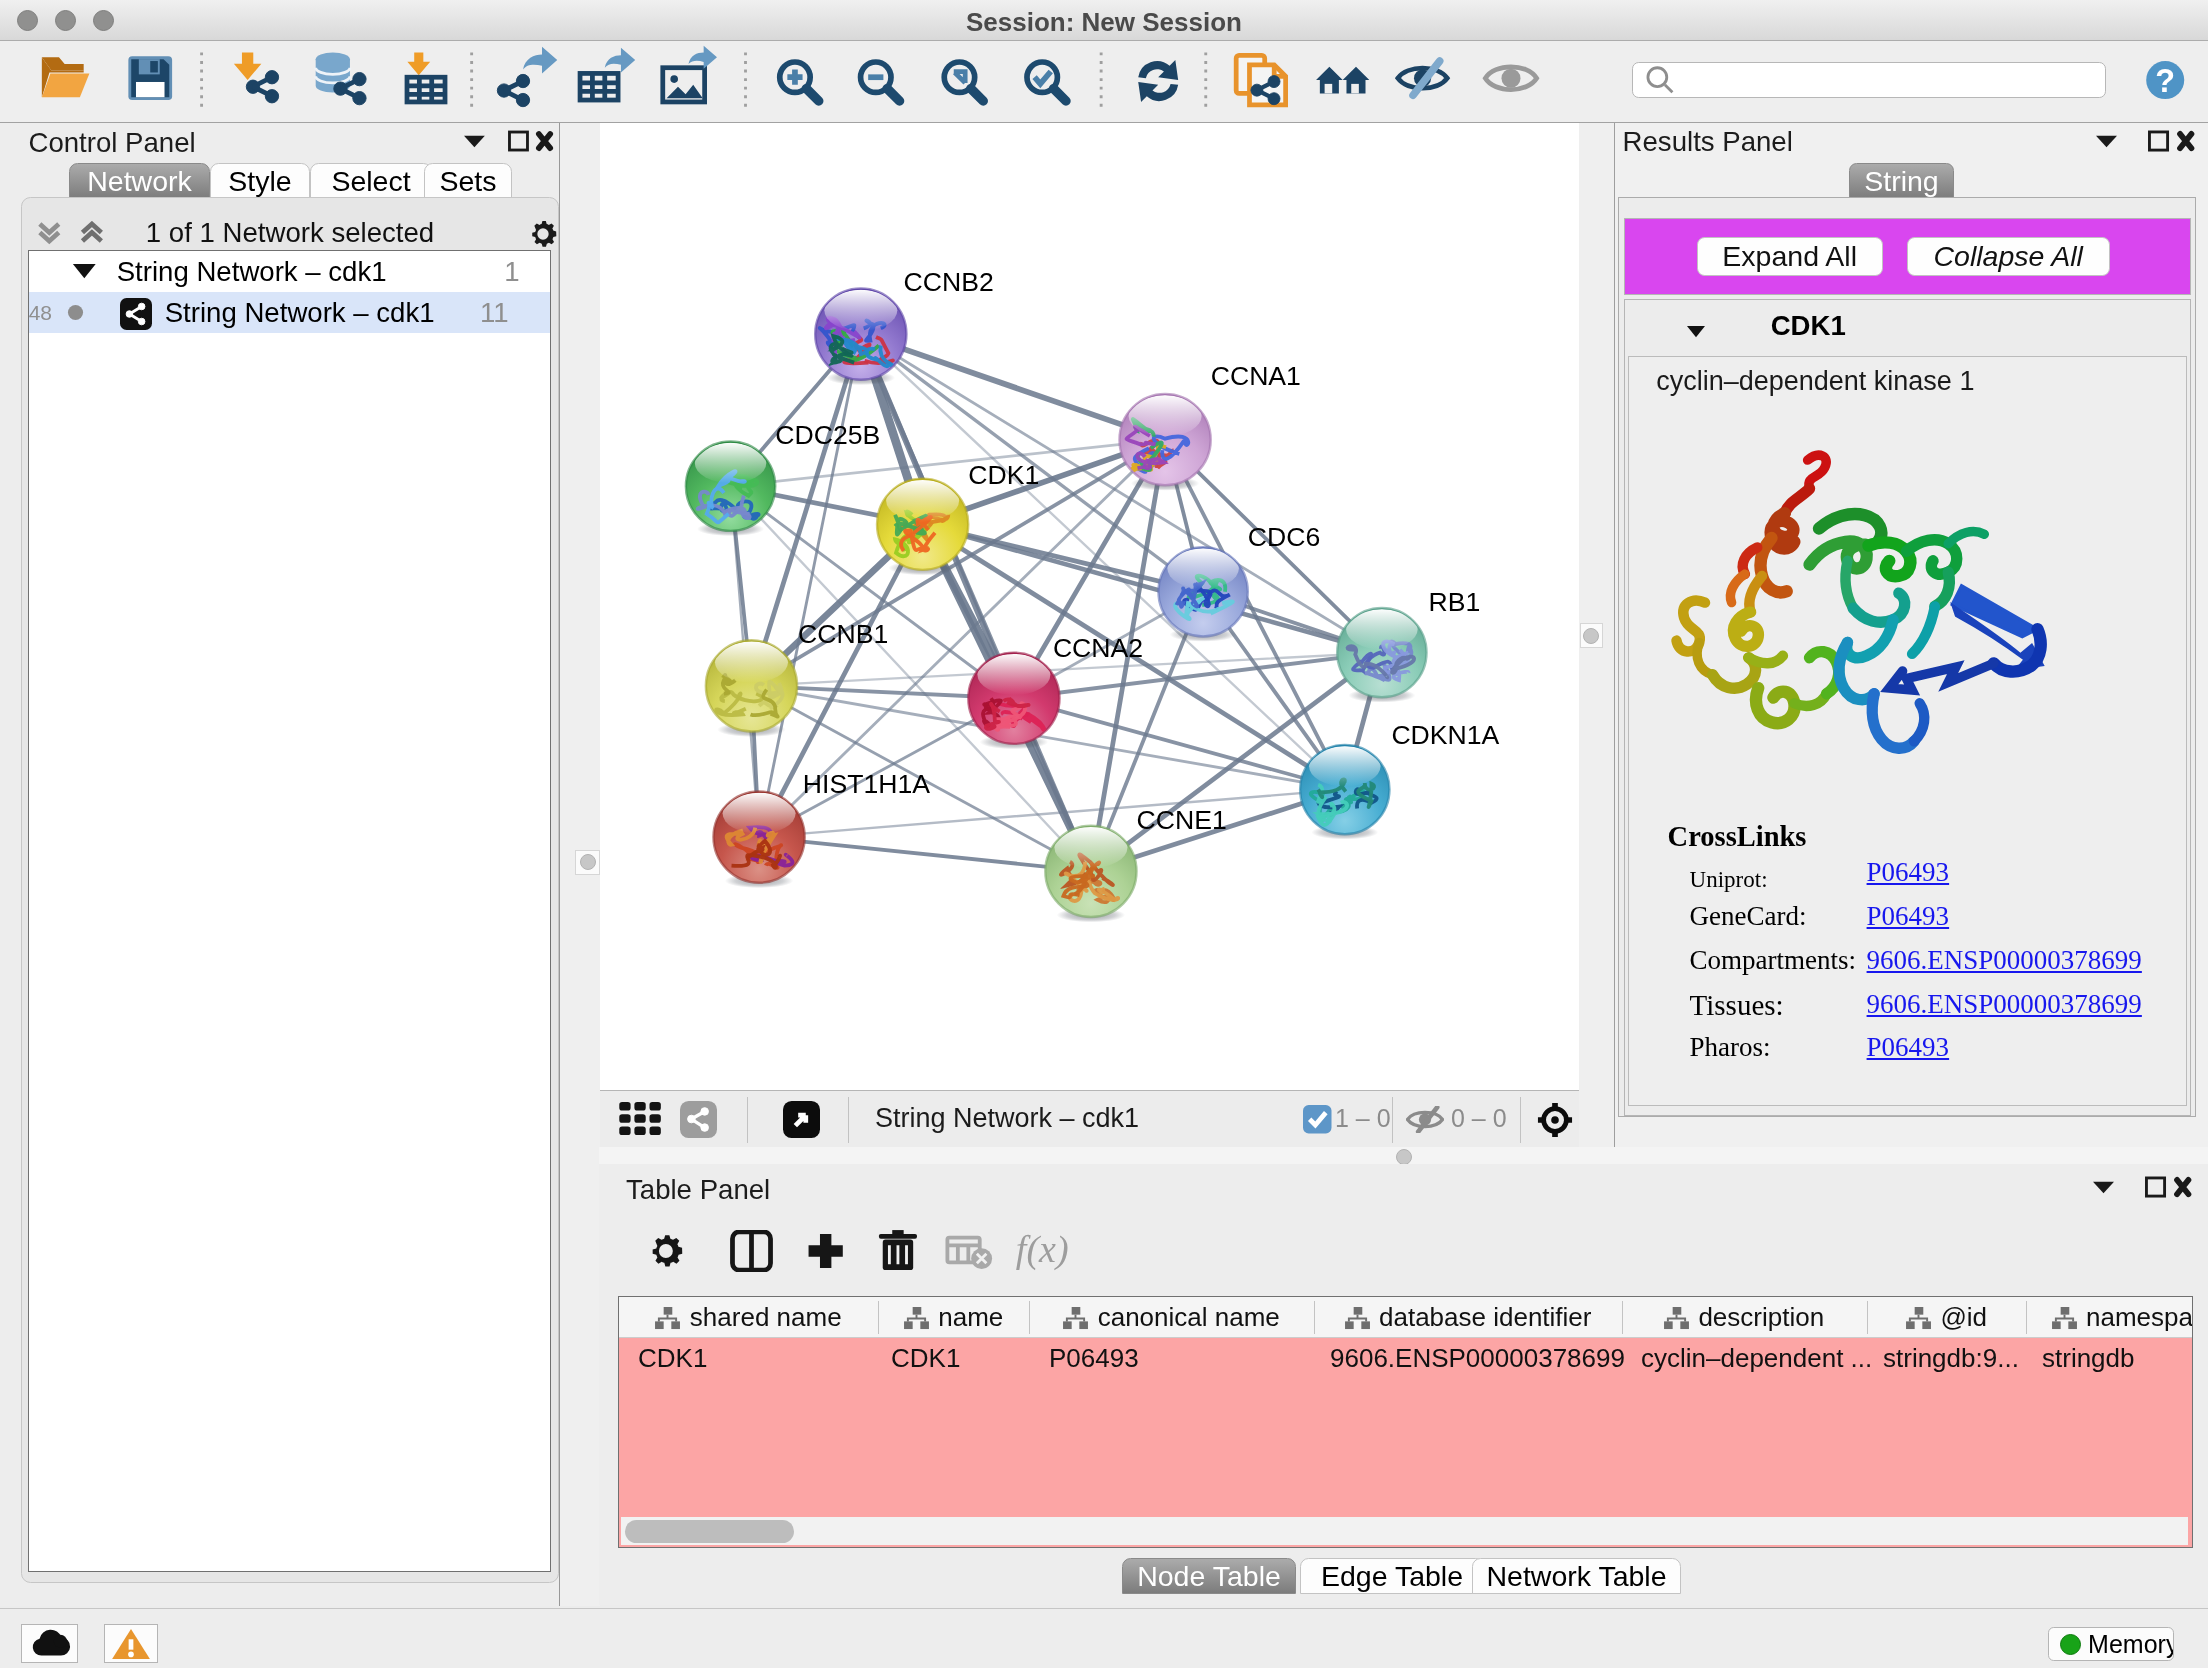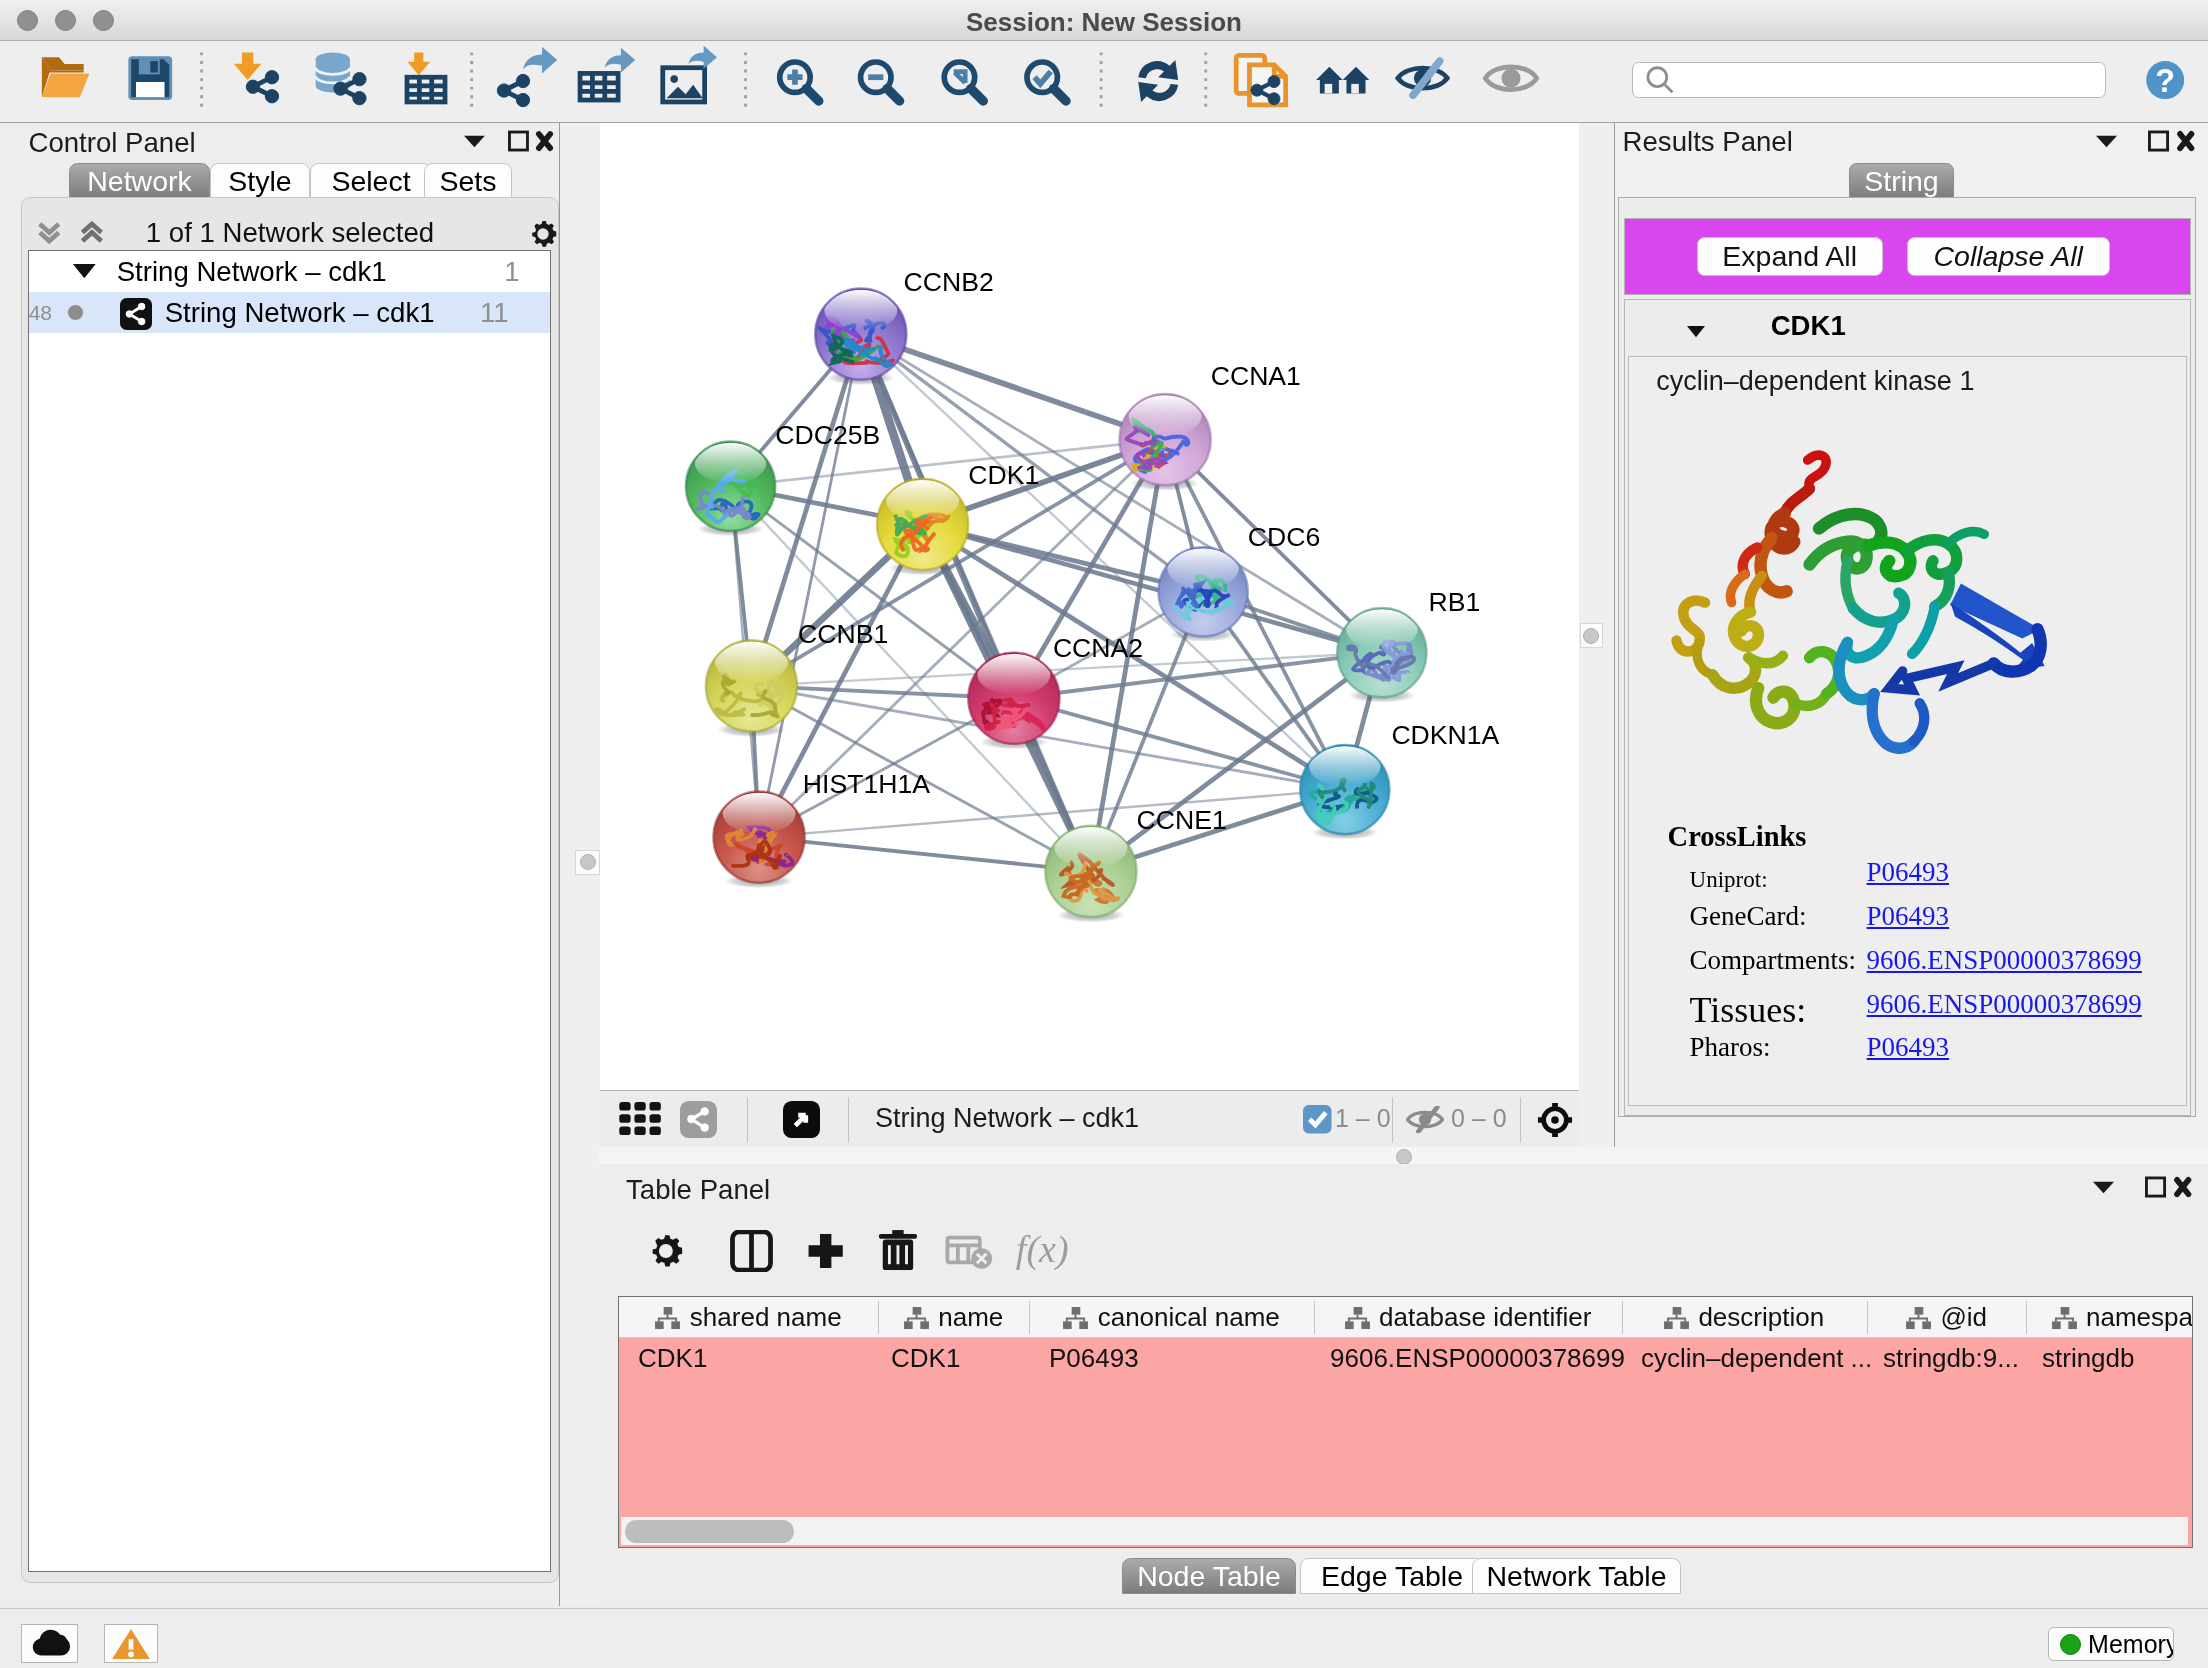--- a/index.html
+++ b/index.html
@@ -706,21 +706,21 @@
 <path d="M296 106 C308 94 322 90 334 96" stroke="#0da065" stroke-width="10"></path>
 </g>
 </svg>
         <div class="abs crosslinks" style="left:39px;top:464px;font-size:28.5px;font-weight:bold;color:#000;">CrossLinks</div>
         <div class="abs crosslinks" style="left:61px;top:510px;font-size:23px;color:#000;">Uniprot:</div>
         <div class="abs crosslinks clink" style="left:238px;top:500px;font-size:27px;">P06493</div>
         <div class="abs crosslinks" style="left:61px;top:544px;font-size:27px;color:#000;">GeneCard:</div>
         <div class="abs crosslinks clink" style="left:238px;top:544px;font-size:27px;">P06493</div>
         <div class="abs crosslinks" style="left:61px;top:588px;font-size:27px;color:#000;">Compartments:</div>
         <div class="abs crosslinks clink" style="left:238px;top:588px;font-size:27px;">9606.ENSP00000378699</div>
-        <div class="abs crosslinks" style="left:61px;top:632px;font-size:36px;color:#000;">Tissues:</div>
+        <div class="abs crosslinks" style="left:61px;top:632px;font-size:29px;color:#000;">Tissues:</div>
         <div class="abs crosslinks clink" style="left:238px;top:632px;font-size:27px;">9606.ENSP00000378699</div>
         <div class="abs crosslinks" style="left:61px;top:675px;font-size:27px;color:#000;">Pharos:</div>
         <div class="abs crosslinks clink" style="left:238px;top:675px;font-size:27px;">P06493</div>
       </div>
     </div>
   </div>
 </div>
 <div id="tpanel" class="abs">
   <div class="abs ptitle" style="left:27px;top:9.5px;">Table Panel</div>
   <svg class="abs" style="left:1494px;top:11.4px;" width="105" height="25" viewBox="0 0 110 26">

